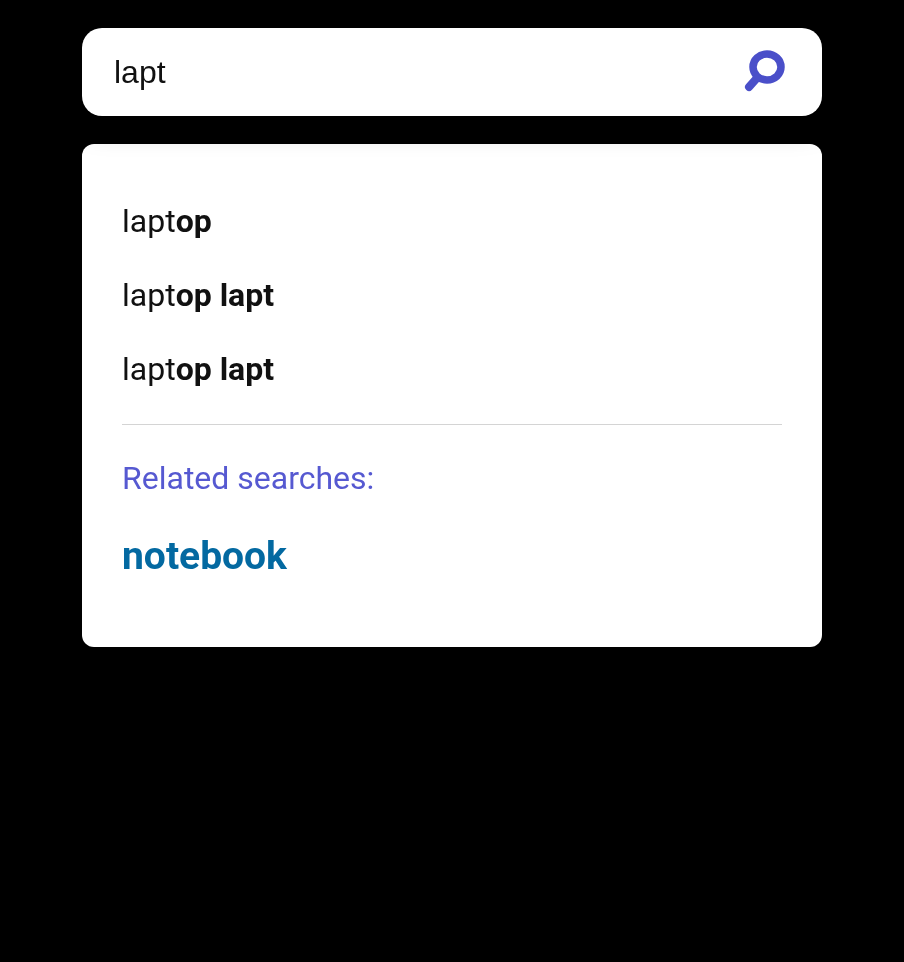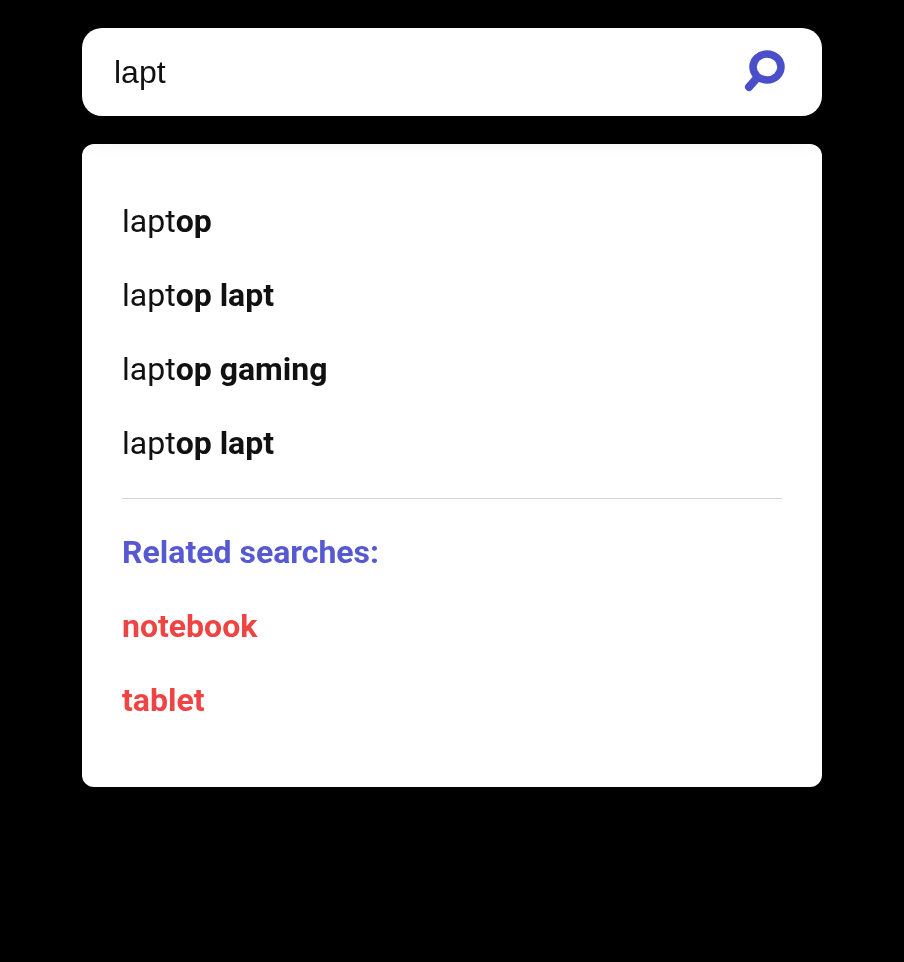--- a/index.html
+++ b/index.html
@@ -71,28 +71,28 @@
     .suggestion .completion {
       font-weight: 700;
     }
     .divider {
       border: none;
       border-top: 1px solid #d4d4d4;
       margin: 18px 0 24px 0;
     }
     .related-header {
       font-size: 32px;
-      font-weight: 700;
+      font-weight: 400;
       color: #5659d1;
       padding: 10px 0 18px 0;
     }
     .related-item {
-      font-size: 32px;
+      font-size: 39px;
       font-weight: 700;
-      color: #ef4444;
+      color: #0369a1;
       padding: 18px 0;
       cursor: pointer;
     }
   </style>
 </head>
 <body>
 
 <div class="search-bar">
   <input class="search-input" type="text" value="lapt" style="">
   <button class="search-icon-btn">
@@ -107,26 +107,22 @@
 
 <div class="dropdown">
 
   <div class="suggestion">
     <span class="prefix">lapt</span><span class="completion">op</span>
   </div>
   <div class="suggestion">
     <span class="prefix">lapt</span><span class="completion">op lapt</span>
   </div>
   <div class="suggestion">
-    <span class="prefix">lapt</span><span class="completion">op gaming</span>
-  </div>
-  <div class="suggestion">
     <span class="prefix">lapt</span><span class="completion">op lapt</span>
   </div>
 
   <hr class="divider">
 
   <div class="related-header">Related searches:</div>
 
   <div class="related-item">notebook</div>
-  <div class="related-item">tablet</div>
 
 </div>
 
 </body></html>

